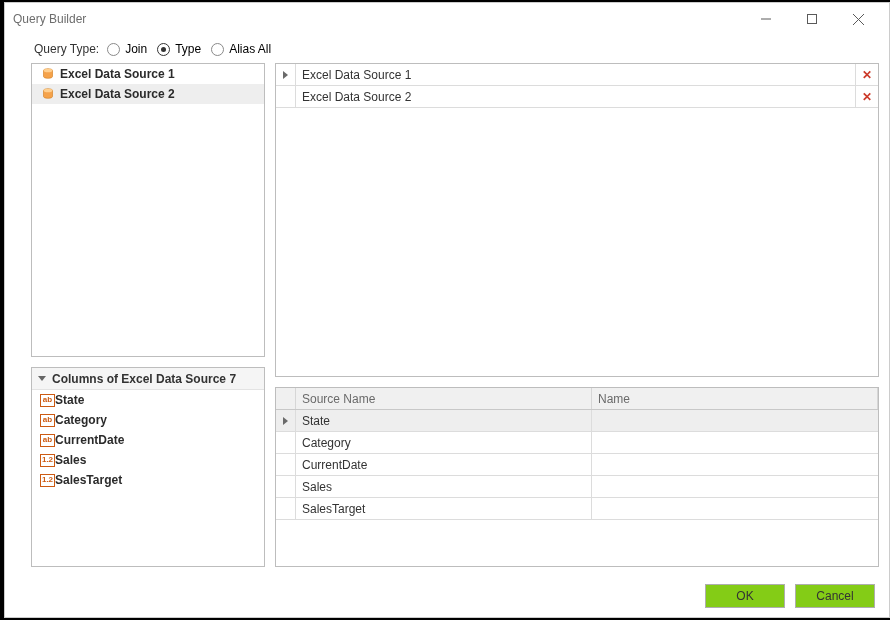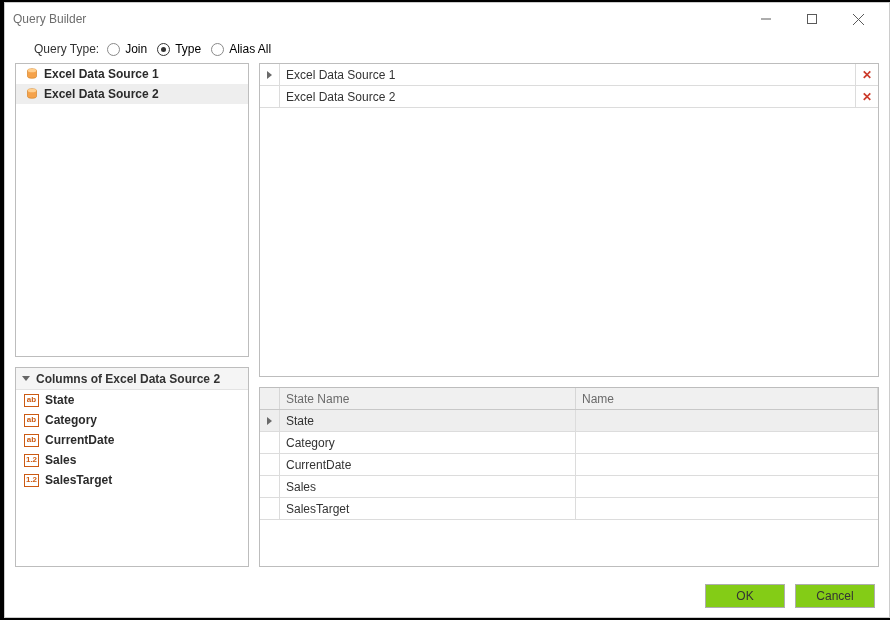--- a/index.html
+++ b/index.html
@@ -88,21 +88,21 @@
       top: 3px;
       width: 5px;
       height: 5px;
       border-radius: 50%;
       background: #333;
     }
     .client {
       flex: 1;
       display: flex;
       gap: 10px;
-      padding: 0 10px 8px 10px;
+      padding: 0 10px 8px 26px;
       min-height: 0;
     }
     .left-col {
       width: 234px;
       display: flex;
       flex-direction: column;
       gap: 10px;
     }
     .panel {
       border: 1px solid #bdbdbd;
@@ -144,21 +144,20 @@
       padding: 0 6px;
       font-weight: 600;
       color: #333;
     }
     .col-list {
       overflow: auto;
     }
     .col-item {
       display: flex;
       align-items: center;
-      gap: 6px;
       height: 20px;
       padding: 0 8px;
       font-weight: 600;
       color: #2b2b2b;
     }
     .type-badge {
       width: 15px;
       height: 13px;
       border: 1px solid #cc5a12;
       display: flex;
@@ -316,21 +315,21 @@
               <ellipse cx="6" cy="2.5" rx="4.5" ry="1.8" fill="#f5a24a" stroke="#d07a1a" stroke-width="0.6"></ellipse>
               <path d="M1.5 2.5 v6 a4.5 1.8 0 0 0 9 0 v-6" fill="#f5a24a" stroke="#d07a1a" stroke-width="0.6"></path>
               <ellipse cx="6" cy="2.5" rx="4.5" ry="1.8" fill="#ffcf8f"></ellipse>
             </svg>
             <span>Excel Data Source 2</span>
           </div>
         </div>
       <div class="panel columns-panel">
         <div class="columns-header">
           <span class="chevron"></span>
-          <span>Columns of Excel Data Source 2</span>
+          <span>Columns of Excel Data Source 7</span>
         </div>
         <div class="col-list" id="columns-list">
             <div class="col-item">
               <span class="type-badge ab">ab</span>
               <span>State</span>
             </div>
             <div class="col-item">
               <span class="type-badge ab">ab</span>
               <span>Category</span>
             </div>
@@ -368,21 +367,21 @@
               <div class="action-cell">
                 <span class="delete-x">✕</span>
               </div>
             </div>
           </div>
       </div>
 
       <div class="grid-panel grid-bottom">
         <div class="grid-header">
           <div class="gh-indicator"></div>
-          <div class="gh col-name-col">State Name</div>
+          <div class="gh col-name-col">Source Name</div>
           <div class="gh alias-col">Name</div>
         </div>
         <div class="grid-body" id="column-grid-body">
             <div class="grid-row selected">
               <div class="indicator-cell">
                 <span class="row-pointer"></span>
               </div>
               <div class="cell col-name-col">State</div>
               <div class="cell alias-col"></div>
             </div>

